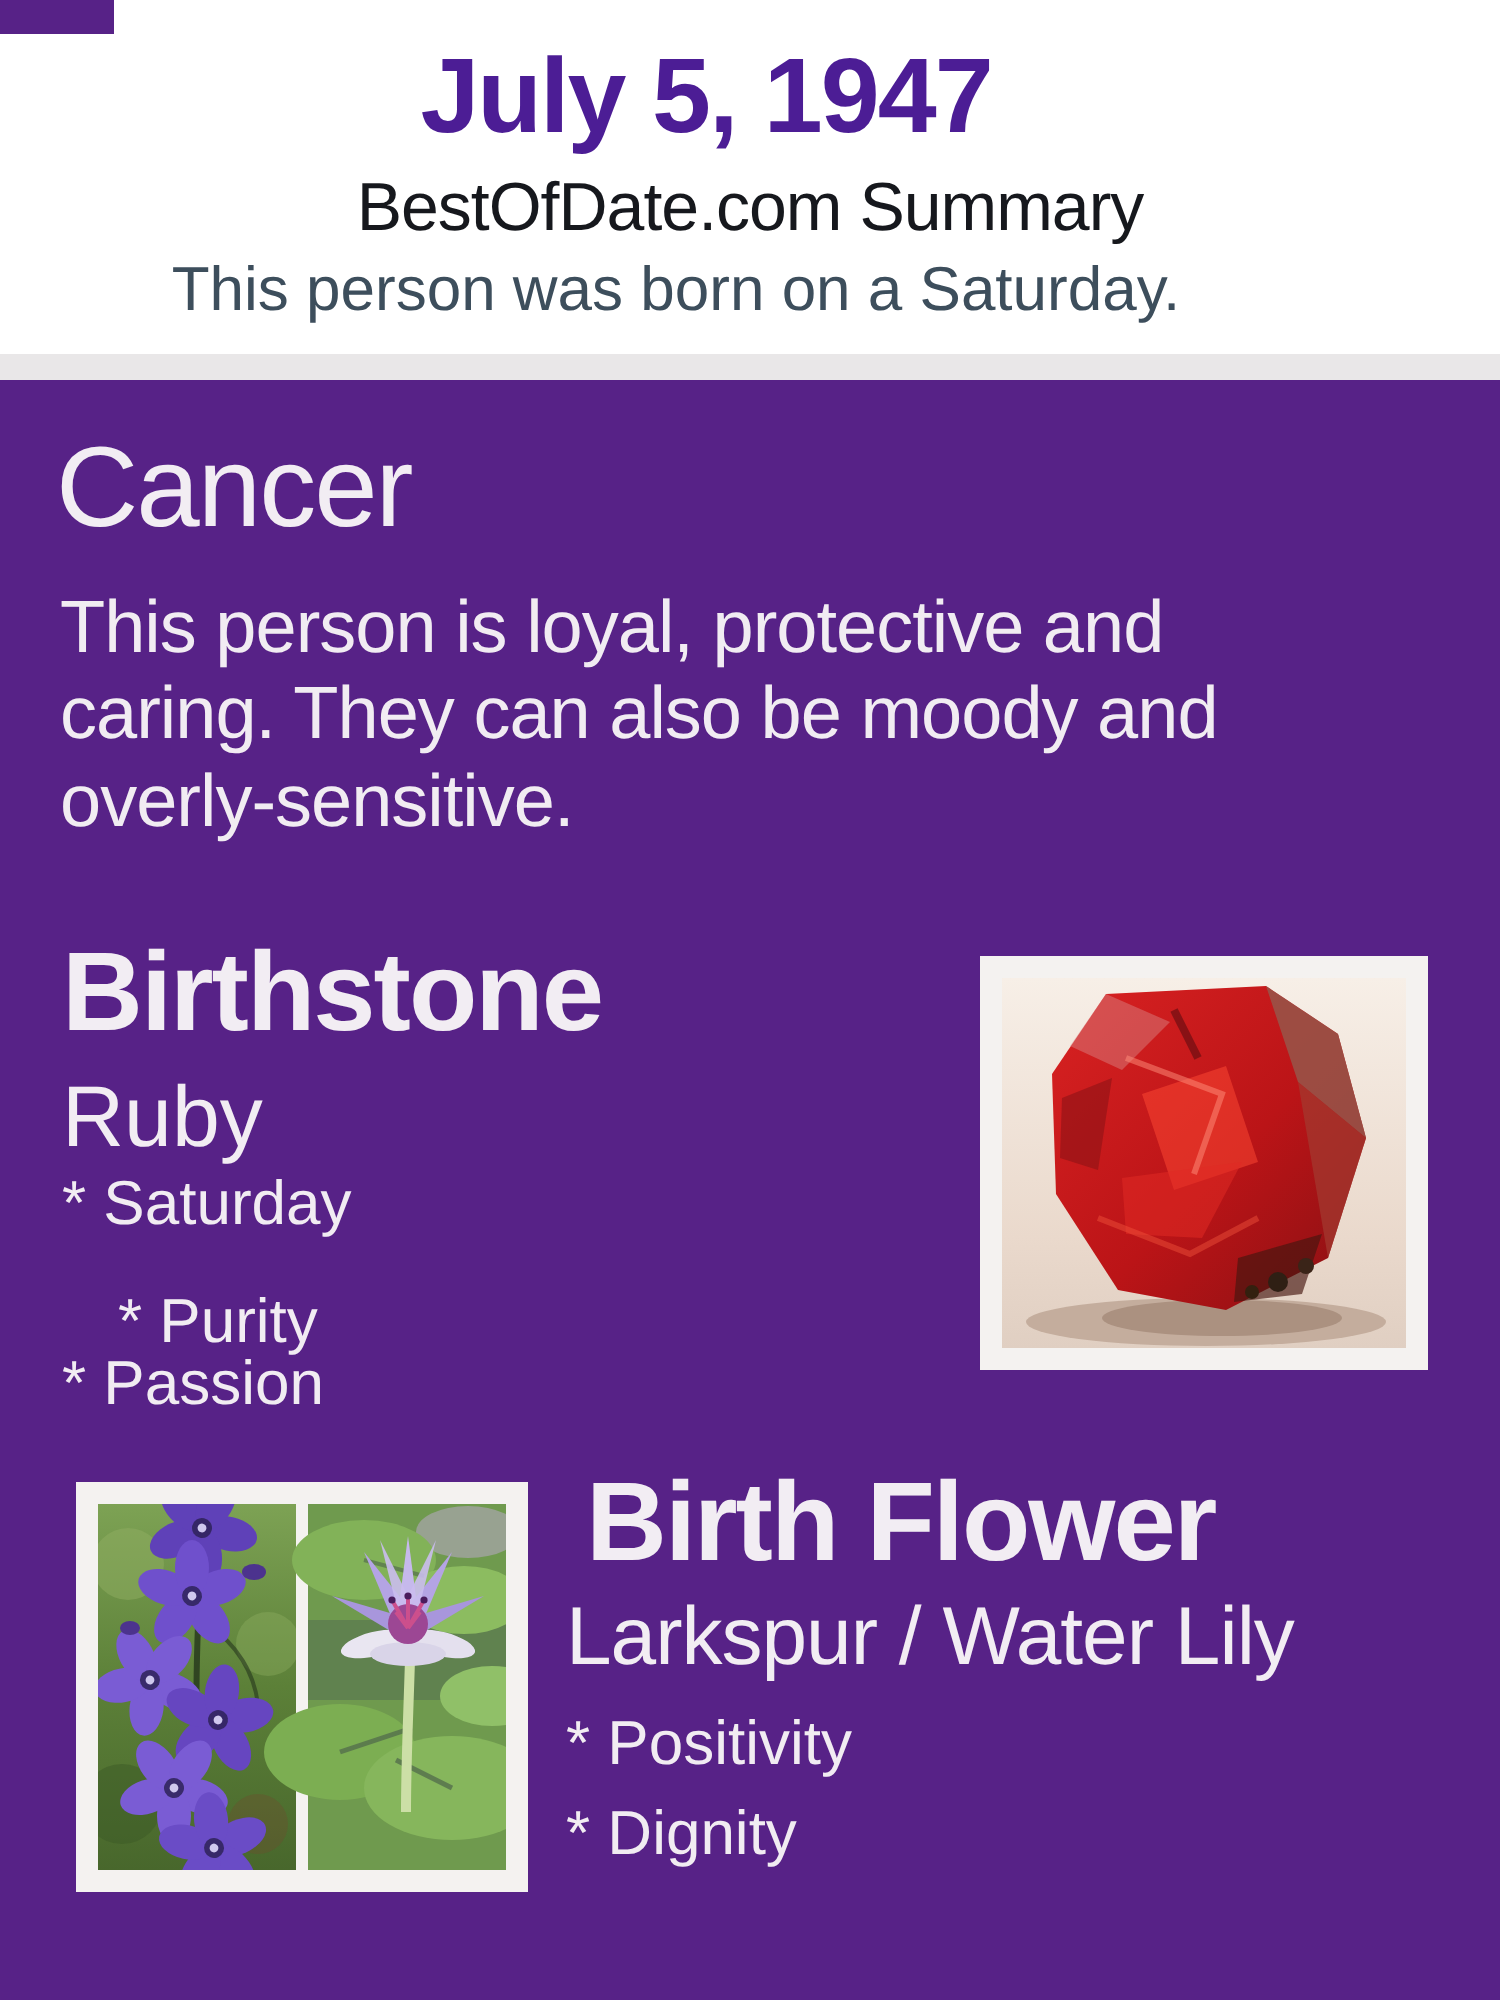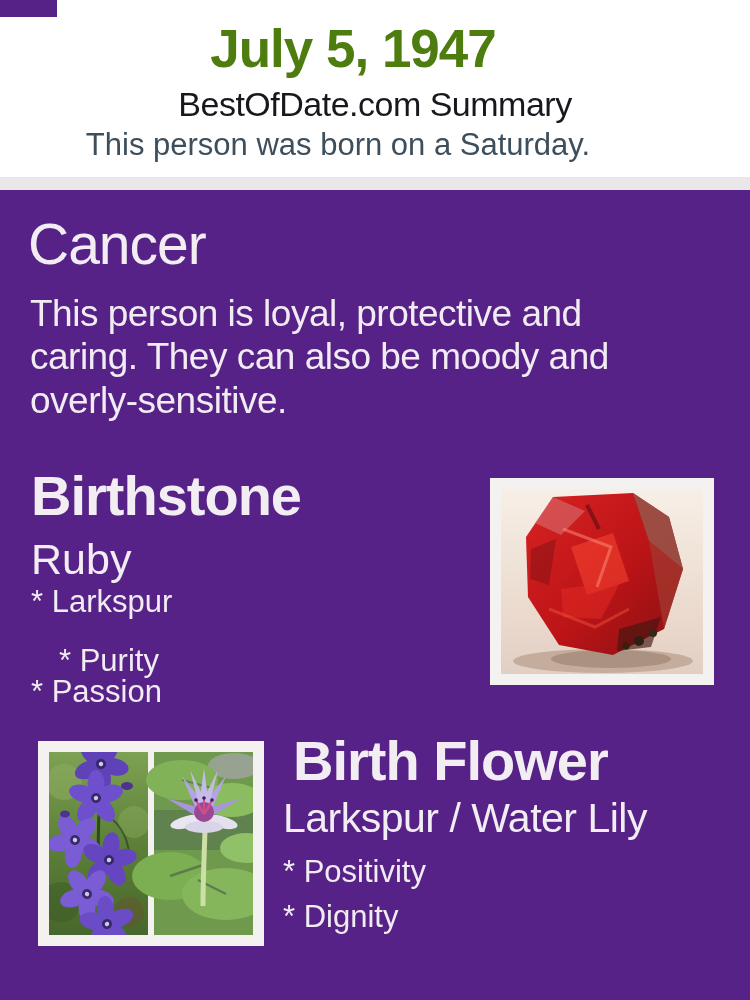--- a/index.html
+++ b/index.html
@@ -3,21 +3,21 @@
 <meta charset="utf-8">
 <style>
   html,body{margin:0;padding:0;background:#ffffff;}
   .screen{
     position:relative;width:750px;height:1000px;overflow:hidden;
     font-family:"Liberation Sans",sans-serif;background:#ffffff;
   }
   .corner-patch{position:absolute;left:0;top:0;width:57px;height:17px;background:#572287;}
   .hdr-date{
     position:absolute;left:0;top:18px;width:706px;text-align:center;
-    font-size:53px;font-weight:700;letter-spacing:-1px;color:#4d7c0f;
+    font-size:53px;font-weight:700;letter-spacing:-1px;color:#4c1d95;
   }
   .hdr-summary{
     position:absolute;left:0;top:85px;width:750px;text-align:center;
     font-size:34px;font-weight:400;letter-spacing:-0.5px;color:#16181d;
   }
   .hdr-born{
     position:absolute;left:0;top:127px;width:676px;text-align:center;
     font-size:31px;font-weight:400;color:#3d4e5c;
   }
   .divider{position:absolute;left:0;top:177px;width:750px;height:13px;background:#e9e7e8;}
@@ -77,21 +77,21 @@
 
   <div class="divider"></div>
 
   <div class="purple">
 
     <div class="zodiac-sign">Cancer</div>
     <div class="zodiac-desc">This person is loyal, protective and caring. They can also be moody and overly-sensitive.</div>
 
     <div class="bs-heading">Birthstone</div>
     <div class="bs-name">Ruby</div>
-    <div class="trait bs-t0">* Larkspur</div>
+    <div class="trait bs-t0">* Saturday</div>
     <div class="trait bs-t1">* Purity</div>
     <div class="trait bs-t2">* Passion</div>
 
     <div class="figure ruby-fig">
       <svg width="202" height="185" viewBox="0 0 202 185" xmlns="http://www.w3.org/2000/svg">
         <defs>
           <linearGradient id="rbg" x1="0" y1="0" x2="0" y2="1">
             <stop offset="0" stop-color="#f7efe7"></stop>
             <stop offset="0.7" stop-color="#ead9cc"></stop>
             <stop offset="1" stop-color="#e0cfc2"></stop>

